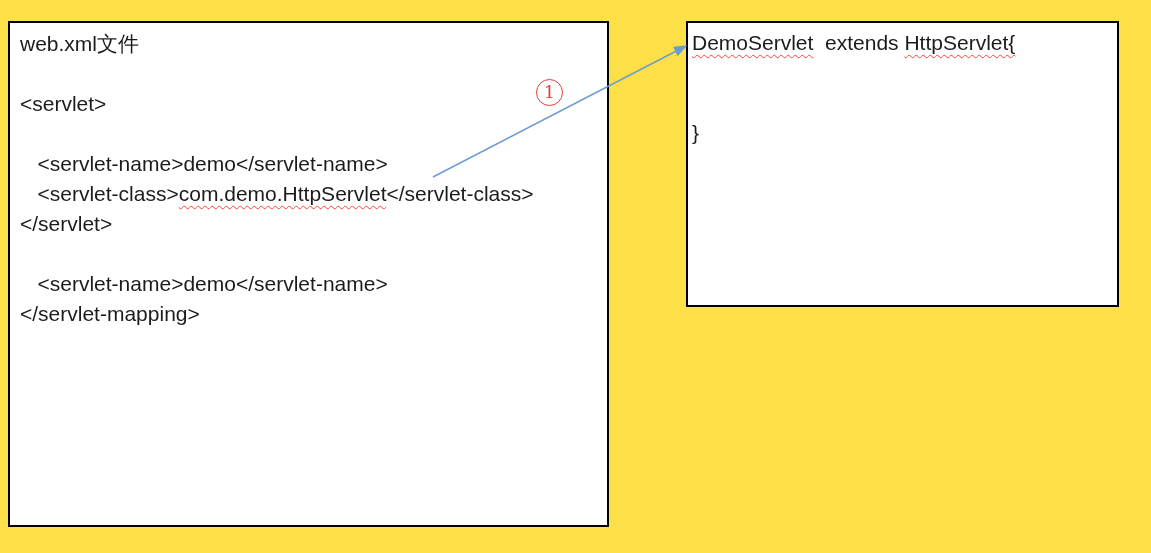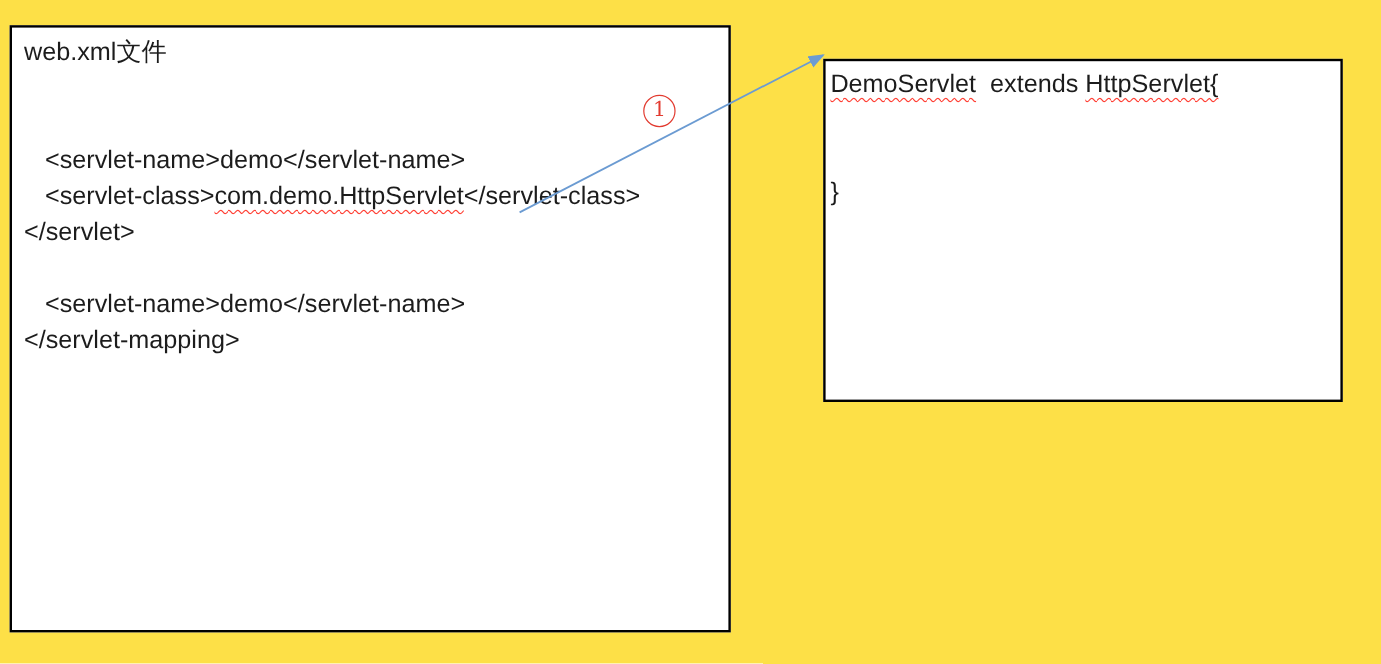--- a/index.html
+++ b/index.html
@@ -29,21 +29,20 @@
     width: 601px;
     height: 506px;
     padding: 6px 10px;
   }
   .class-box {
     left: 686px;
     top: 21px;
     width: 433px;
     height: 286px;
     padding: 5px 4px;
-    margin-top: 28px;
   }
   .line {
     line-height: 30px;
     min-height: 30px;
     white-space: pre;
   }
   .squiggle {
     text-decoration-line: underline;
     text-decoration-style: wavy;
     text-decoration-color: var(--squiggle-red, #ff4136);
@@ -83,20 +82,21 @@
   }
 </style>
 </head>
 <body>
 
 <div class="canvas">
 
   <div class="box webxml-box">
     <div class="line">web.xml文件</div>
     <div class="line"></div>
+    <div class="line">&lt;servlet&gt;</div>
     <div class="line"></div>
     <div class="line">   &lt;servlet-name&gt;demo&lt;/servlet-name&gt;</div>
     <div class="line"><span>   &lt;servlet-class&gt;</span><span class="squiggle">com.demo.HttpServlet</span><span>&lt;/servlet-class&gt;</span></div>
     <div class="line">&lt;/servlet&gt;</div>
     <div class="line"></div>
     <div class="line">   &lt;servlet-name&gt;demo&lt;/servlet-name&gt;</div>
     <div class="line">&lt;/servlet-mapping&gt;</div>
   </div>
 
   <div class="box class-box">

